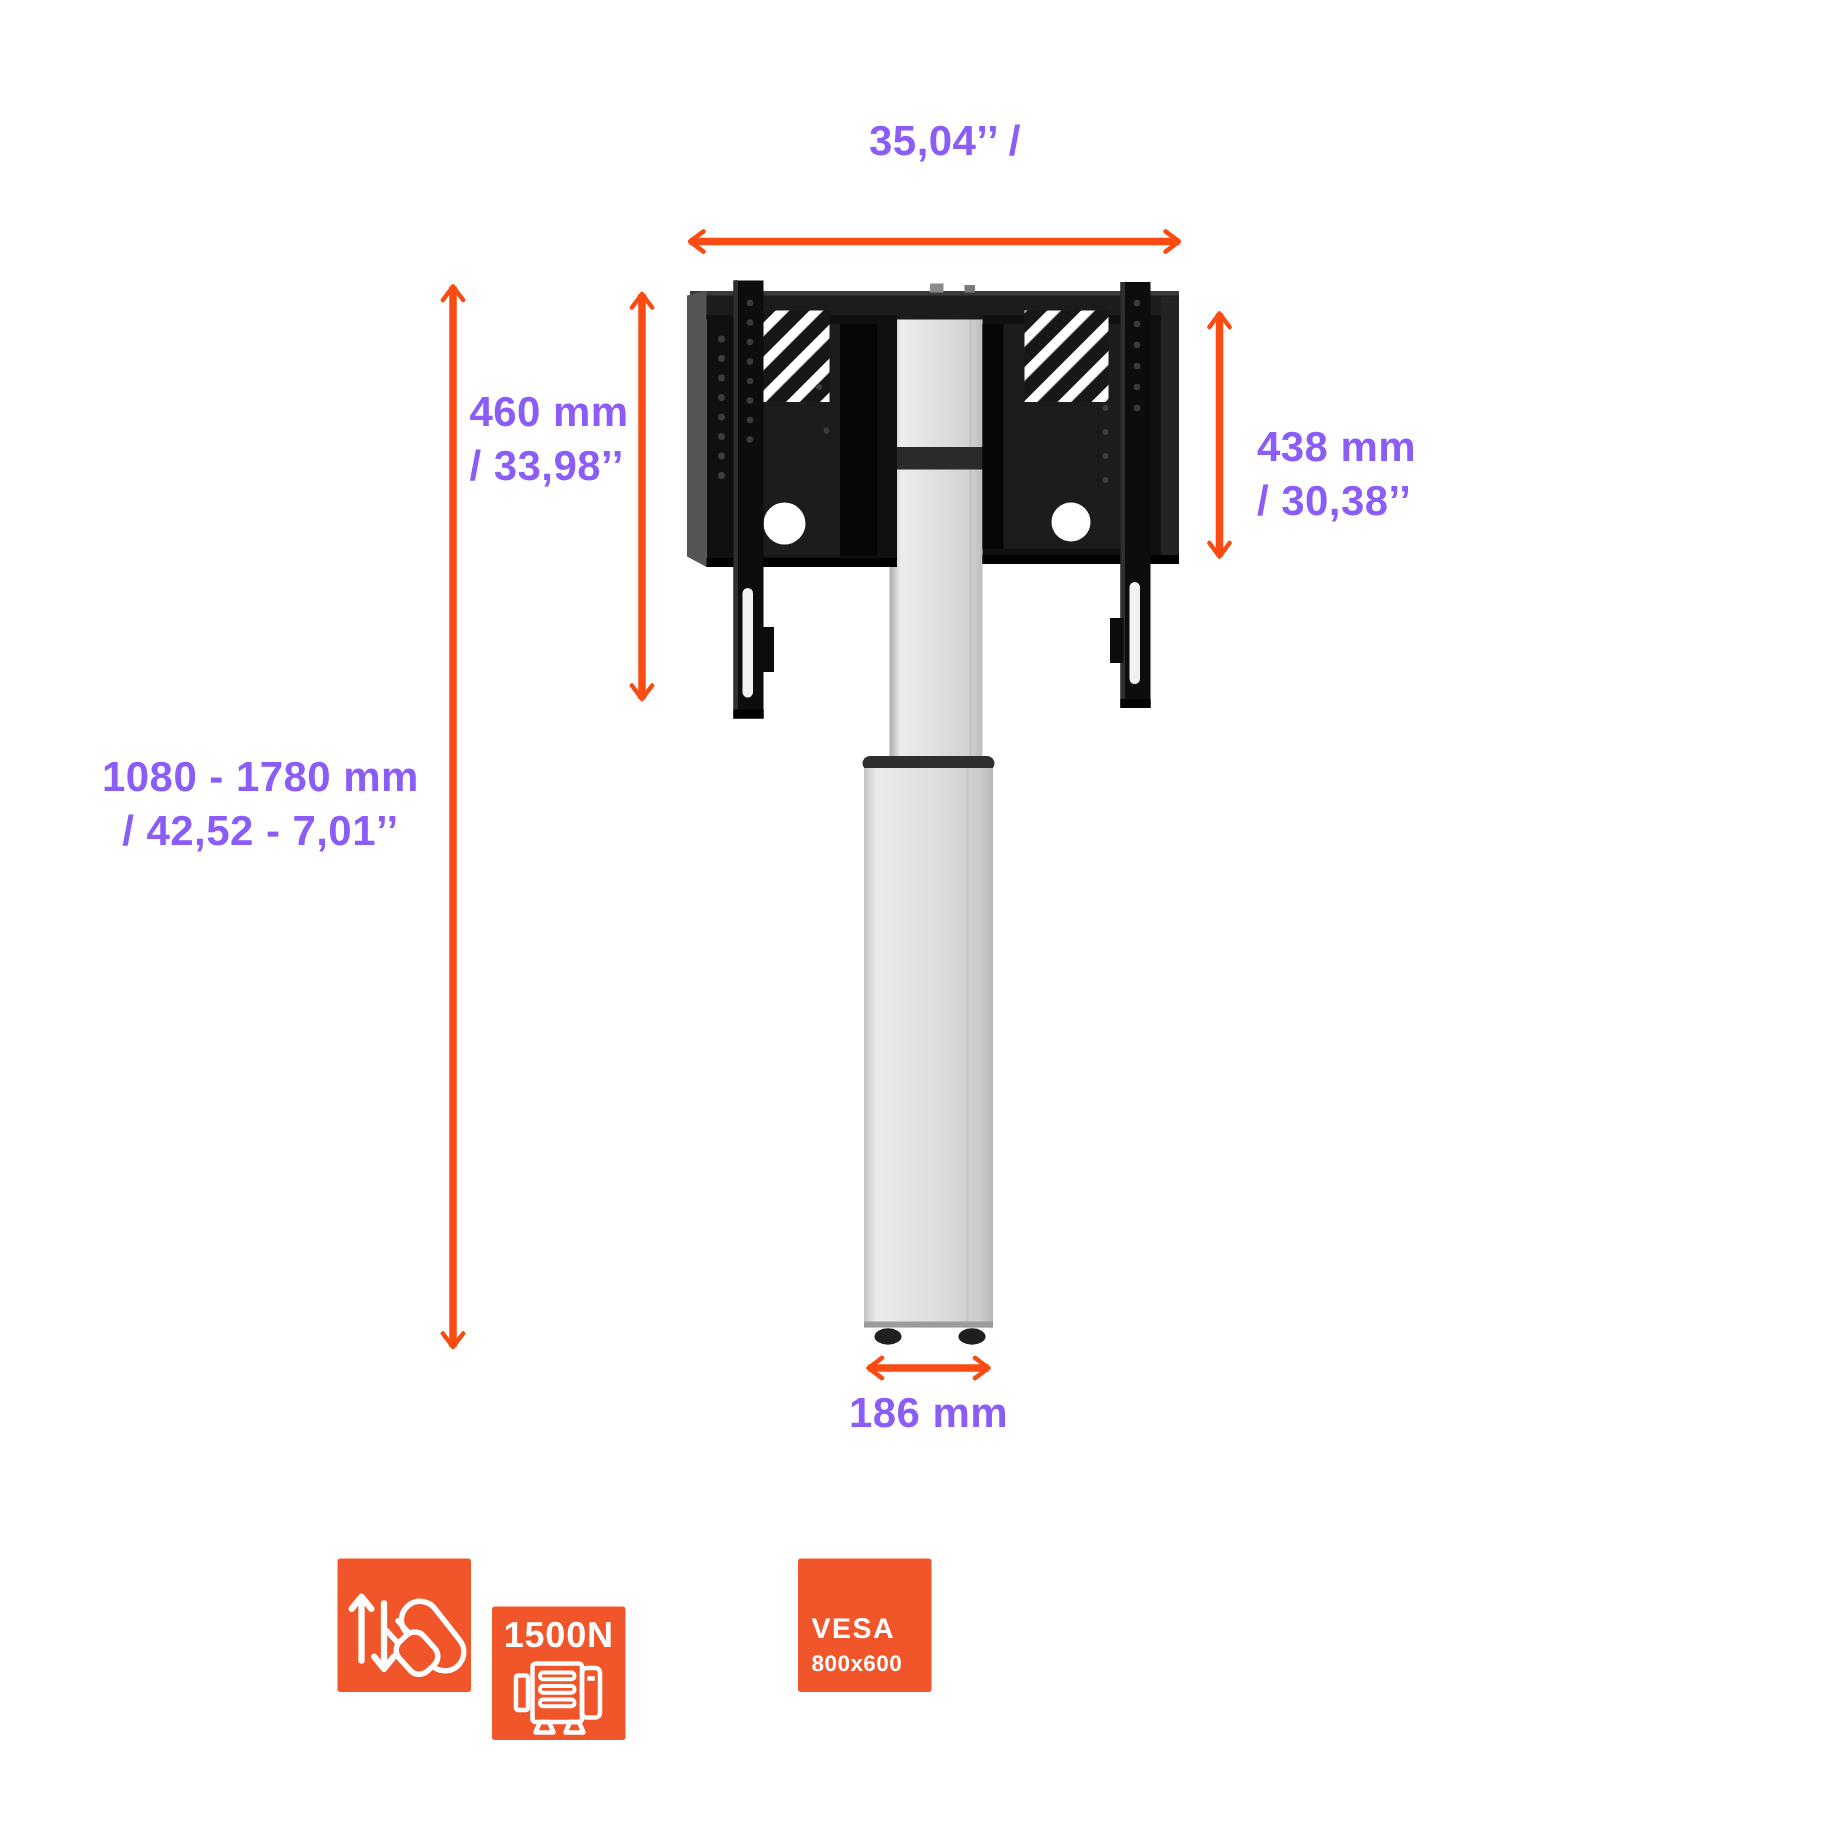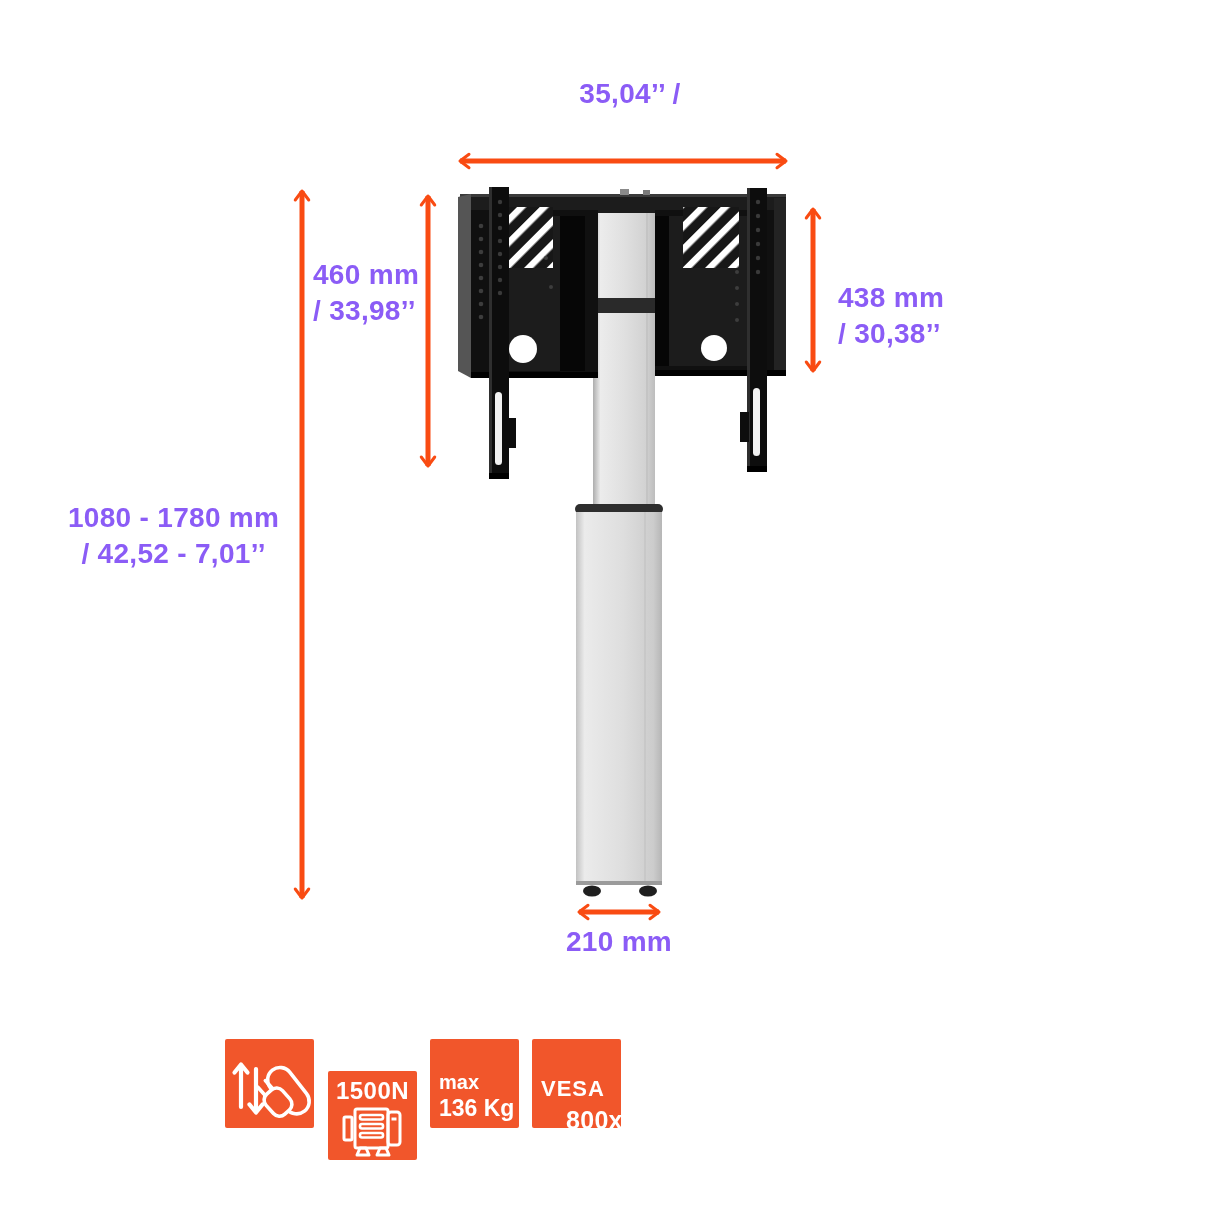--- a/index.html
+++ b/index.html
@@ -28,22 +28,22 @@
   .badge-svg{position:absolute;left:0;top:0;}
   .force-label{
     position:absolute;left:0;top:6px;width:89px;text-align:center;
     font-size:24px;letter-spacing:0.5px;
   }
   .force-icon{position:absolute;left:0;bottom:2px;}
   .load-text{position:absolute;left:9px;top:31px;line-height:1.22;}
   .load-l1{font-size:20px;display:block;}
   .load-l2{font-size:23px;display:block;}
   .vesa-text{position:absolute;left:9px;top:36px;line-height:1.3;}
-  .vesa-l1{font-size:22px;display:block;letter-spacing:1px;}
-  .vesa-l2{font-size:25px;display:block;letter-spacing:0.3px;margin-left:25px;}
+  .vesa-l1{font-size:19px;display:block;letter-spacing:1px;}
+  .vesa-l2{font-size:15px;display:block;letter-spacing:0.3px;}
 </style>
 </head>
 <body>
 
 <div class="canvas">
 
   <svg class="scene" width="1214" height="1214" viewBox="0 0 1214 1214">
     <defs>
       <linearGradient id="colIn" x1="0" y1="0" x2="1" y2="0">
         <stop offset="0" stop-color="#adadad"></stop>
@@ -190,21 +190,21 @@
     <div>460 mm</div>
     <div>/ 33,98’’</div>
   </div>
 
   <div class="dim-label" id="dim-vesa">
     <div>438 mm</div>
     <div>/ 30,38’’</div>
   </div>
 
   <div class="dim-label" id="dim-base">
-    <div>210 mm</div>
+    <div>186 mm</div>
   </div>
 
   <div class="badge" id="badge-height">
     <svg class="badge-svg" width="89" height="89" viewBox="0 0 89 89">
       <g stroke="#ffffff" stroke-width="4.2" fill="none" stroke-linecap="round" stroke-linejoin="round">
         <path d="M16,68 L16,26 M9.5,33.5 L16,25.5 L22.5,33.5"></path>
         <path d="M31,30 L31,73 M24.5,65.5 L31,73.5 L37.5,65.5"></path>
       </g>
       <g stroke="#ffffff" stroke-width="3.6" fill="none" stroke-linecap="round" stroke-linejoin="round">
         <g transform="rotate(-38 63 52)">
@@ -231,26 +231,20 @@
           <rect x="32" y="27" width="23" height="4.5" rx="2"></rect>
         </g>
         <rect x="60" y="6" width="12" height="33" rx="3"></rect>
         <path d="M63.5,13 h5"></path>
         <path d="M29,49 l3,-7 h6 l3,7 z"></path>
         <path d="M49,49 l3,-7 h6 l3,7 z"></path>
       </g>
     </svg>
   </div>
 
-  <div class="badge" id="badge-load">
-    <div class="load-text">
-      <span class="load-l1">max</span>
-      <span class="load-l2">136 Kg</span>
-    </div>
-  </div>
 
   <div class="badge" id="badge-vesa">
     <div class="vesa-text">
       <span class="vesa-l1">VESA</span>
       <span class="vesa-l2">800x600</span>
     </div>
   </div>
 
 </div>
 

